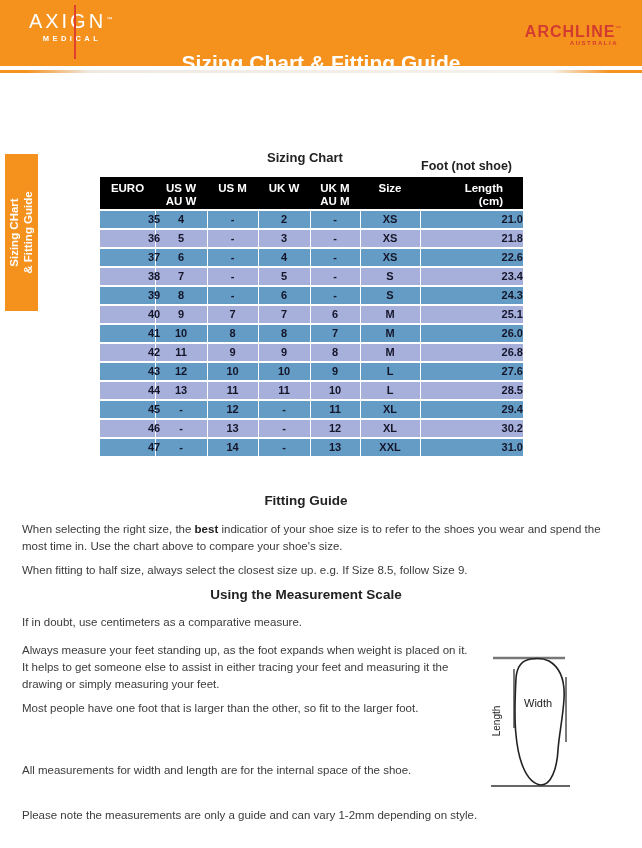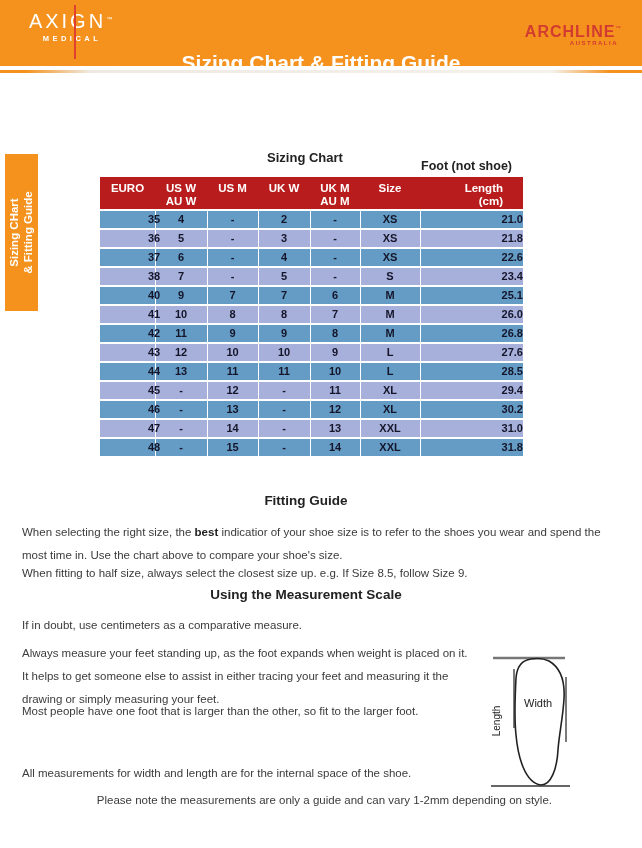--- a/index.html
+++ b/index.html
@@ -39,36 +39,36 @@
   .chart-title { position:absolute; left:0; top:150px; width:610px; text-align:center;
     font-size:13px; font-weight:700; color:#222; }
   .foot-note { position:absolute; right:130px; top:159px; font-size:12.5px; font-weight:700; color:#222; }
   .size-table { position:absolute; left:100px; top:177px; width:423px;
     border-collapse:collapse; table-layout:fixed; }
   .size-table col:nth-child(1){width:55px;} .size-table col:nth-child(2){width:52px;}
   .size-table col:nth-child(3){width:51px;} .size-table col:nth-child(4){width:52px;}
   .size-table col:nth-child(5){width:50px;} .size-table col:nth-child(6){width:60px;}
   .size-table col:nth-child(7){width:103px;}
   .size-table thead th {
-    background:#b91c1c; color:#fff; font-size:11.5px; font-weight:700;
+    background:#000000; color:#fff; font-size:11.5px; font-weight:700;
     vertical-align:top; padding-top:5px; height:33px; line-height:13px; text-align:center;
   }
   .size-table thead th:last-child { text-align:right; padding-right:20px; }
   .size-table td {
     height:17px; text-align:center; font-size:11px; font-weight:700; color:#15152a;
     border-top:2px solid #fff; border-left:1px solid #fff; line-height:17px;
   }
   .size-table td:first-child { border-left:none;padding-left:48px; }
   .size-table td:last-child { text-align:right; }
   .size-table tbody tr:nth-child(odd) td { background:#649CC5; }
   .size-table tbody tr:nth-child(even) td { background:#A7B0DB; }
   
   .section-heading { position:absolute; left:0; width:612px; text-align:center;
     font-size:13.5px; font-weight:700; color:#222; }
-  .para { position:absolute; left:22px; font-size:11.5px; line-height:23px; color:#3b3b3b; }
+  .para { position:absolute; left:22px; font-size:11.5px; line-height:17px; color:#3b3b3b; }
   .para b { color:#222; }
   
   .foot-diagram { position:absolute; left:486px; top:645px; width:156px; height:150px; }
 </style>
 </head>
 <body>
 
 <div class="page">
 
   <div class="header">
@@ -165,20 +165,29 @@
         <tr>
           <td>38</td>
           <td>7</td>
           <td>-</td>
           <td>5</td>
           <td>-</td>
           <td>S</td>
           <td>23.4</td>
         </tr>
         <tr>
+          <td>39</td>
+          <td>8</td>
+          <td>-</td>
+          <td>6</td>
+          <td>-</td>
+          <td>S</td>
+          <td>24.3</td>
+        </tr>
+        <tr>
           <td>40</td>
           <td>9</td>
           <td>7</td>
           <td>7</td>
           <td>6</td>
           <td>M</td>
           <td>25.1</td>
         </tr>
         <tr>
           <td>41</td>
@@ -235,43 +244,34 @@
           <td>30.2</td>
         </tr>
         <tr>
           <td>47</td>
           <td>-</td>
           <td>14</td>
           <td>-</td>
           <td>13</td>
           <td>XXL</td>
           <td>31.0</td>
-        </tr>
-        <tr>
-          <td>48</td>
-          <td>-</td>
-          <td>15</td>
-          <td>-</td>
-          <td>14</td>
-          <td>XXL</td>
-          <td>31.8</td>
         </tr>
       </tbody>
   </table>
 
   <div class="section-heading" style="top:493px;">Fitting Guide</div>
   <div class="para" style="top:521px; width:600px;"><span>When selecting the right size, the </span><b>best</b><span> indicatior of your shoe size is to refer to the shoes you wear and spend the most time in. Use the chart above to compare your shoe's size.</span></div>
   <div class="para" style="top:562px; width:600px;">When fitting to half size, always select the closest size up. e.g. If Size 8.5, follow Size 9.</div>
 
   <div class="section-heading" style="top:587px;">Using the Measurement Scale</div>
   <div class="para" style="top:614px; width:600px;">If in doubt, use centimeters as a comparative measure.</div>
   <div class="para" style="top:642px; width:452px;">Always measure your feet standing up, as the foot expands when weight is placed on it. It helps to get someone else to assist in either tracing your feet and measuring it the drawing or simply measuring your feet.</div>
   <div class="para" style="top:762px; width:560px;">All measurements for width and length are for the internal space of the shoe.</div>
   <div class="para" style="top:700px; width:480px;">Most people have one foot that is larger than the other, so fit to the larger foot.</div>
-  <div class="para" style="top:789px; width:530px;text-align:right;">Please note the measurements are only a guide and can vary 1-2mm depending on style.</div>
+  <div class="para" style="top:807px; width:530px;">Please note the measurements are only a guide and can vary 1-2mm depending on style.</div>
 
   <svg class="foot-diagram" viewBox="0 0 156 150" xmlns="http://www.w3.org/2000/svg">
     <line x1="7" y1="13" x2="79" y2="13" stroke="#777" stroke-width="2.5"></line>
     <line x1="5" y1="141" x2="84" y2="141" stroke="#333" stroke-width="1.5"></line>
     <line x1="28" y1="24" x2="28" y2="83" stroke="#333" stroke-width="1.3"></line>
     <line x1="80" y1="32" x2="80" y2="97" stroke="#333" stroke-width="1.3"></line>
     <path d="M45,14 C37,15 31,21 30,33 C29,52 28,72 30,90 C32,112 39,138 55,140 C65,140 71,124 72,105 C73,90 77,72 78,54 C79,38 75,23 63,16 C57,13 51,13 45,14 Z" fill="none" stroke="#222" stroke-width="1.6"></path>
     <text id="width-label" x="38" y="62" font-size="11" fill="#222" font-family="Liberation Sans, sans-serif">Width</text>
     <text id="length-label" x="14" y="76" font-size="10" fill="#222" font-family="Liberation Sans, sans-serif" transform="rotate(-90 14 76)" text-anchor="middle">Length</text>
   </svg>

